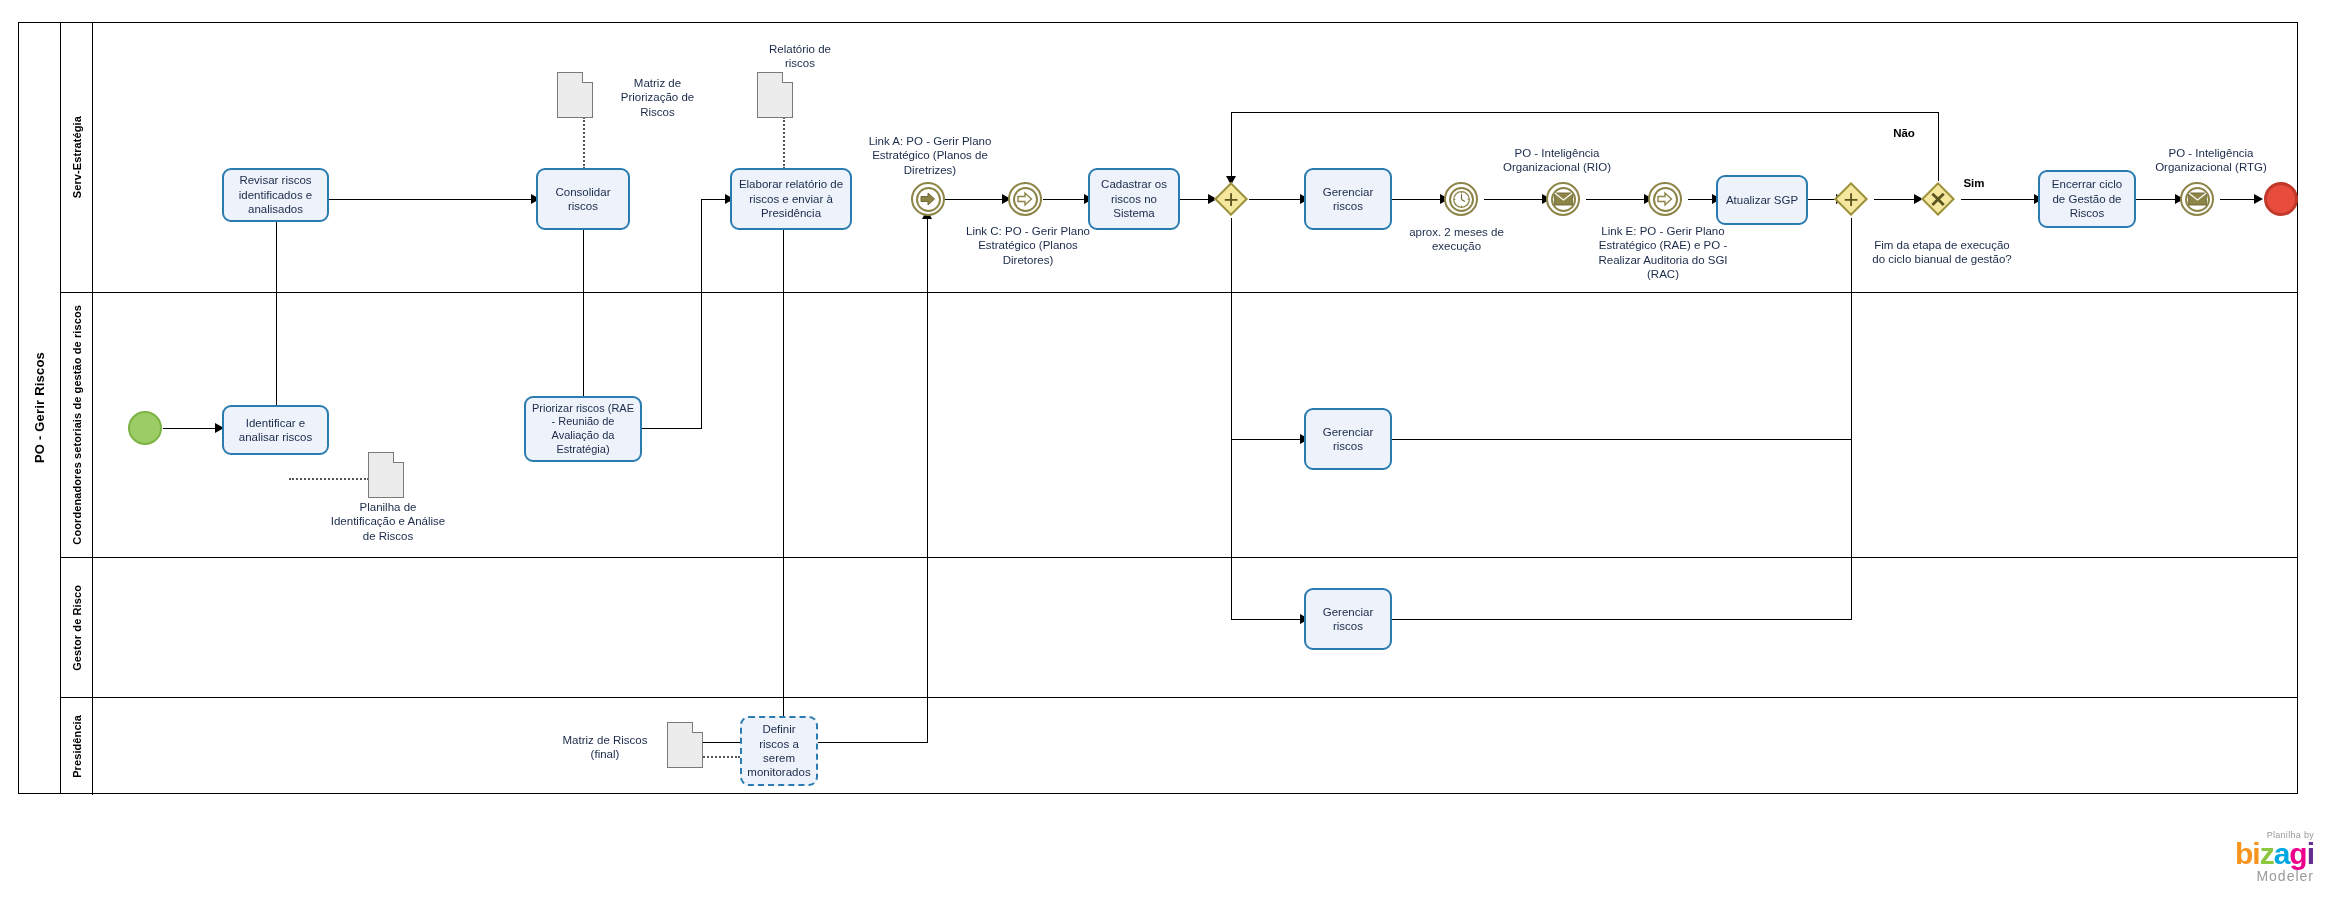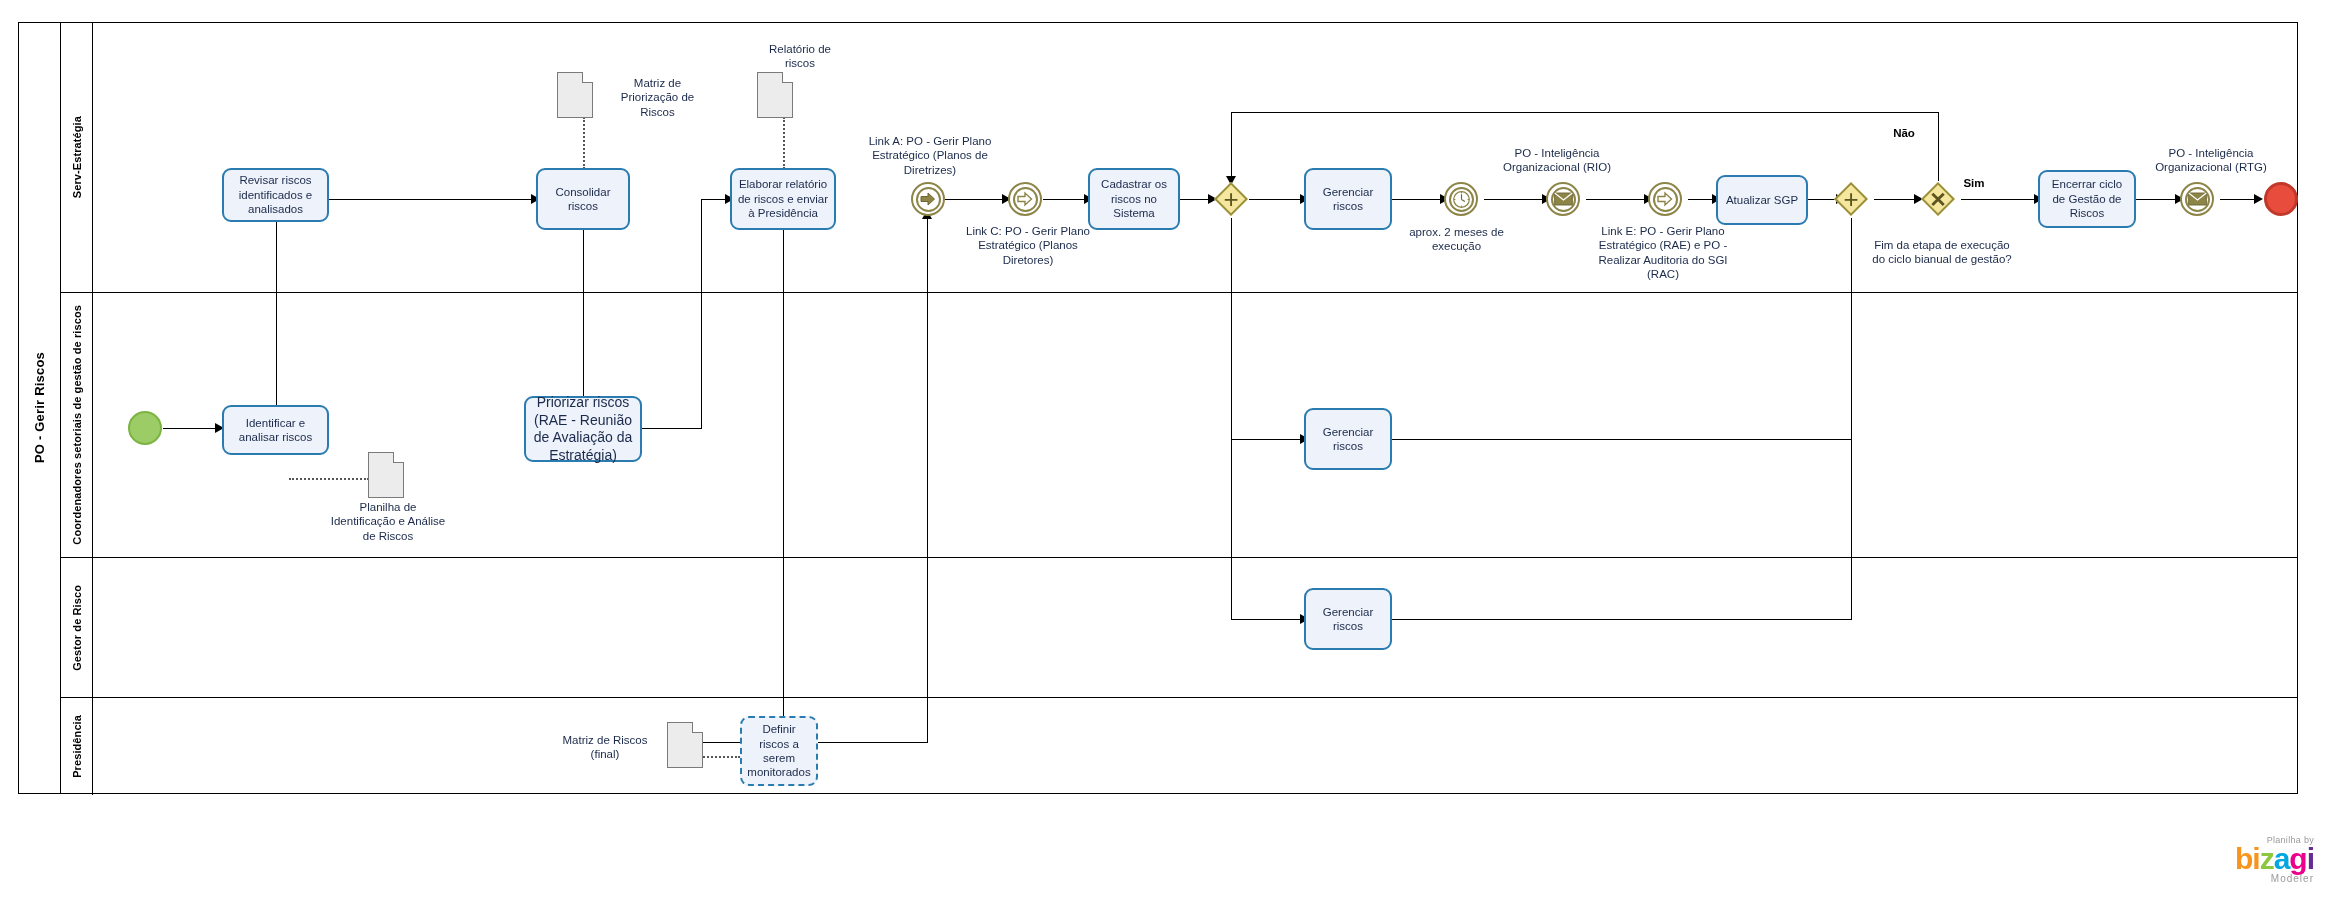--- a/index.html
+++ b/index.html
@@ -210,21 +210,21 @@
   .wm-brand {
     font-size: 30px; font-weight: bold; letter-spacing: -1px;
     line-height: .95;
   }
   .wm-b { color: #f7941e; }
   .wm-i { color: #f7941e; }
   .wm-z { color: #8dc63f; }
   .wm-a { color: #00a8e1; }
   .wm-g { color: #ec008c; }
   .wm-i2 { color: #662d91; }
-  .wm-sub { font-size: 10px; color: #9a9a9a; letter-spacing: 1px; }
+  .wm-sub { font-size: 14px; color: #9a9a9a; letter-spacing: 1px; }
 </style>
 </head>
 <body>
 
 <div id="canvas">
 
   <div class="pool">
 
     <div class="pool-title">
       <span>PO - Gerir Riscos</span>
@@ -349,21 +349,21 @@
   <div class="ln dot-h" style="left:700px; top:756px; width:40px;"></div>
 
   <div class="task" style="left:222px; top:168px; width:107px; height:54px;">
     <span>Revisar riscos identificados e analisados</span>
   </div>
 
   <div class="task" style="left:536px; top:168px; width:94px; height:62px;">
     <span>Consolidar riscos</span>
   </div>
 
-  <div class="task" style="left:730px; top:168px; width:106px; height:62px;">
+  <div class="task" style="left:730px; top:168px; width:122px; height:62px;">
     <span>Elaborar relatório de riscos e enviar à Presidência</span>
   </div>
 
   <div class="task" style="left:1088px; top:168px; width:92px; height:62px;">
     <span>Cadastrar os riscos no Sistema</span>
   </div>
 
   <div class="task" style="left:1304px; top:168px; width:88px; height:62px;">
     <span>Gerenciar riscos</span>
   </div>
@@ -382,21 +382,21 @@
 
   <div class="task" style="left:2038px; top:170px; width:98px; height:58px;">
     <span>Encerrar ciclo de Gestão de Riscos</span>
   </div>
 
   <div class="task" style="left:222px; top:405px; width:107px; height:50px;">
     <span>Identificar e analisar riscos</span>
   </div>
 
   <div class="task" style="left:524px; top:396px; width:118px; height:66px;">
-    <span style="font-size:14px;">Priorizar riscos (RAE - Reunião de Avaliação da Estratégia)</span>
+    <span style="font-size:11px;">Priorizar riscos (RAE - Reunião de Avaliação da Estratégia)</span>
   </div>
 
   <div class="task dashed" style="left:740px; top:716px; width:78px; height:70px;">
     <span>Definir riscos a serem monitorados</span>
   </div>
 
   <div class="event ev-start" style="left:128px; top:411px;"></div>
 
   <div class="event ev-inter" style="left:911px; top:182px;">
     <svg width="18" height="18" viewBox="0 0 18 18" aria-hidden="true">

